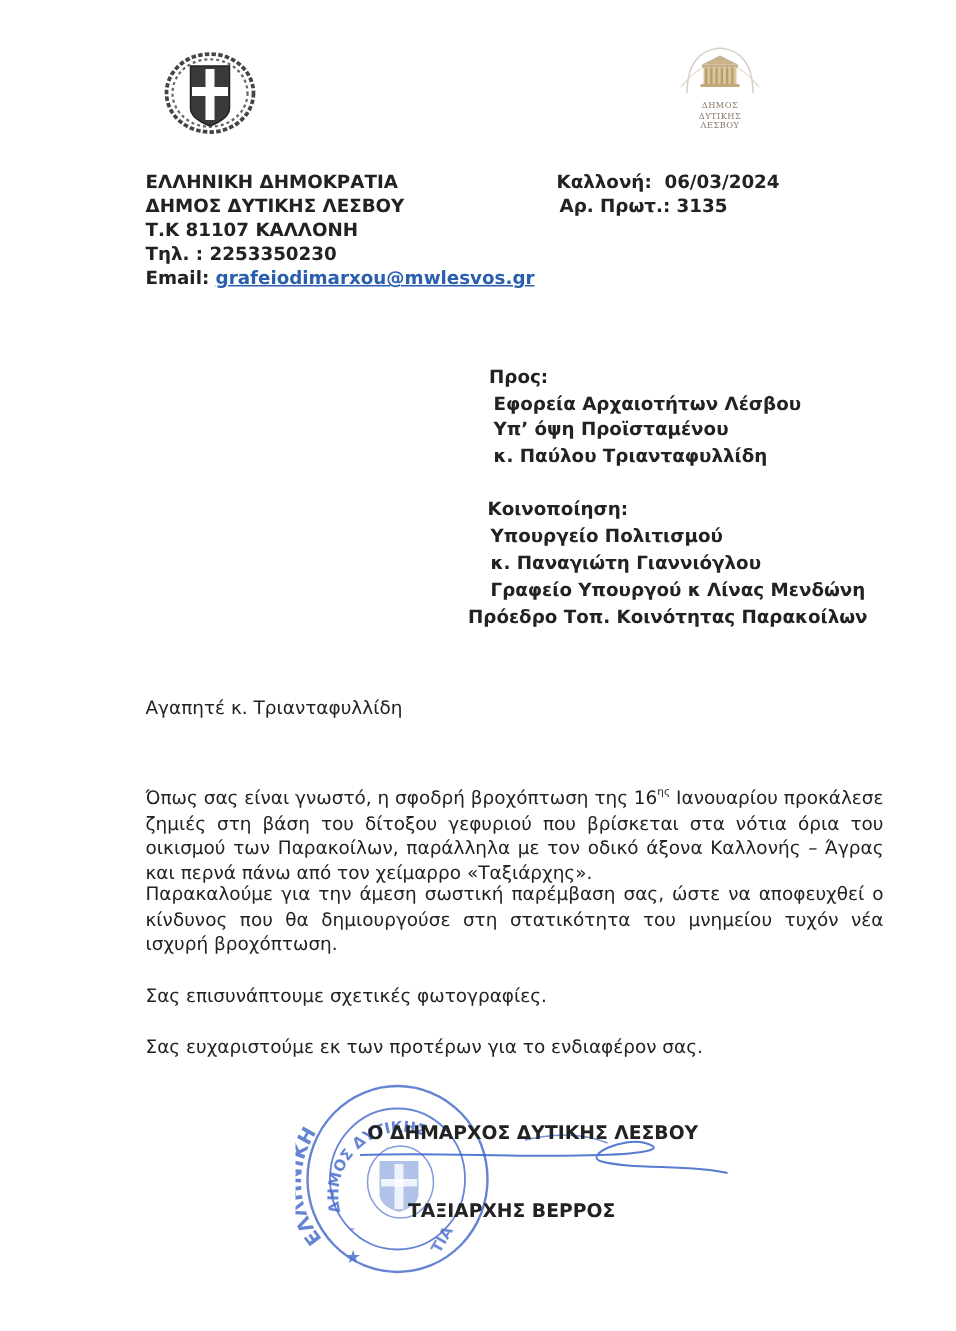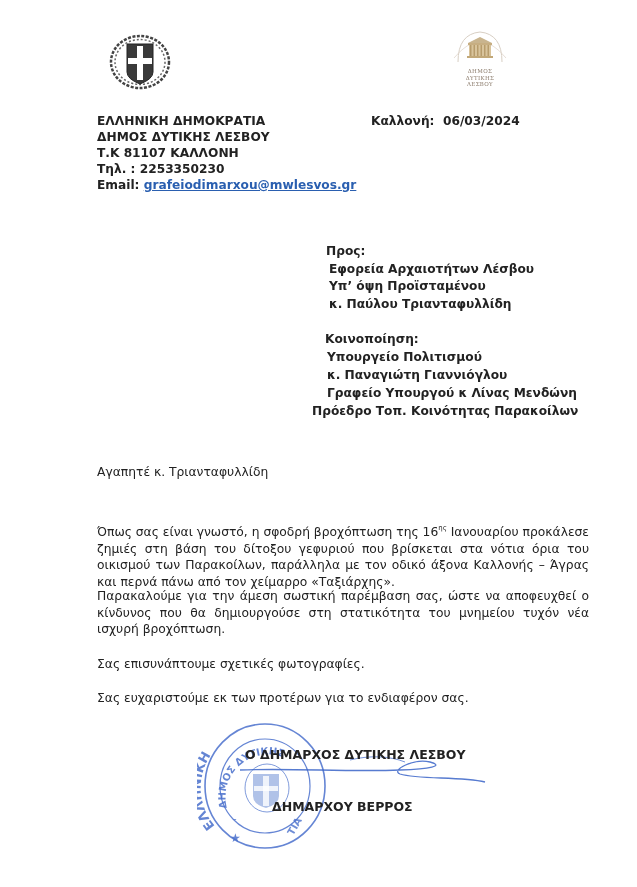--- a/index.html
+++ b/index.html
@@ -57,20 +57,21 @@
   <div>Τ.Κ 81107 ΚΑΛΛΟΝΗ</div>
   <div>Τηλ. : 2253350230</div>
   <div>
     <span>Email:</span>
     <a class="email-link" href="#">grafeiodimarxou@mwlesvos.gr</a>
   </div>
 </div>
 
 <div class="abs hdr" style="left:371px;top:113px;">
   <div style="white-space:pre;">Καλλονή:  06/03/2024</div>
+  <div style="padding-left:2px;">Αρ. Πρωτ.: 3135</div>
 </div>
 
 <div class="abs hdr" style="left:326px;top:243px;line-height:17.5px;">
   <div>Προς:</div>
   <div style="padding-left:3px;">Εφορεία Αρχαιοτήτων Λέσβου</div>
   <div style="padding-left:3px;">Υπ’ όψη Προϊσταμένου</div>
   <div style="padding-left:3px;">κ. Παύλου Τριανταφυλλίδη</div>
 </div>
 
 <div class="abs hdr" style="left:312px;top:330px;line-height:18px;">
@@ -114,13 +115,13 @@
 </div>
 
 <div class="abs" style="left:230px;top:740px;width:260px;height:60px;">
   <svg width="260" height="60" viewBox="0 0 260 60">
     <path d="M10 30 C60 28 120 32 170 30 C200 29 215 26 200 22 C185 18 160 30 170 34 C190 40 230 36 255 42" fill="none" stroke="#3a64c8" stroke-width="1.3" opacity="0.85"></path>
     <path d="M120 20 C140 15 160 16 175 22" fill="none" stroke="#3a64c8" stroke-width="1" opacity="0.7"></path>
   </svg>
 </div>
 
 <div class="abs sig" style="left:230px;top:747px;margin-left:15px;">Ο ΔΗΜΑΡΧΟΣ ΔΥΤΙΚΗΣ ΛΕΣΒΟΥ</div>
-<div class="abs sig" style="left:272px;top:799px;">ΔΗΜΑΡΧΟΥ ΒΕΡΡΟΣ</div>
+<div class="abs sig" style="left:272px;top:799px;">ΤΑΞΙΑΡΧΗΣ ΒΕΡΡΟΣ</div>
 
 </body></html>

